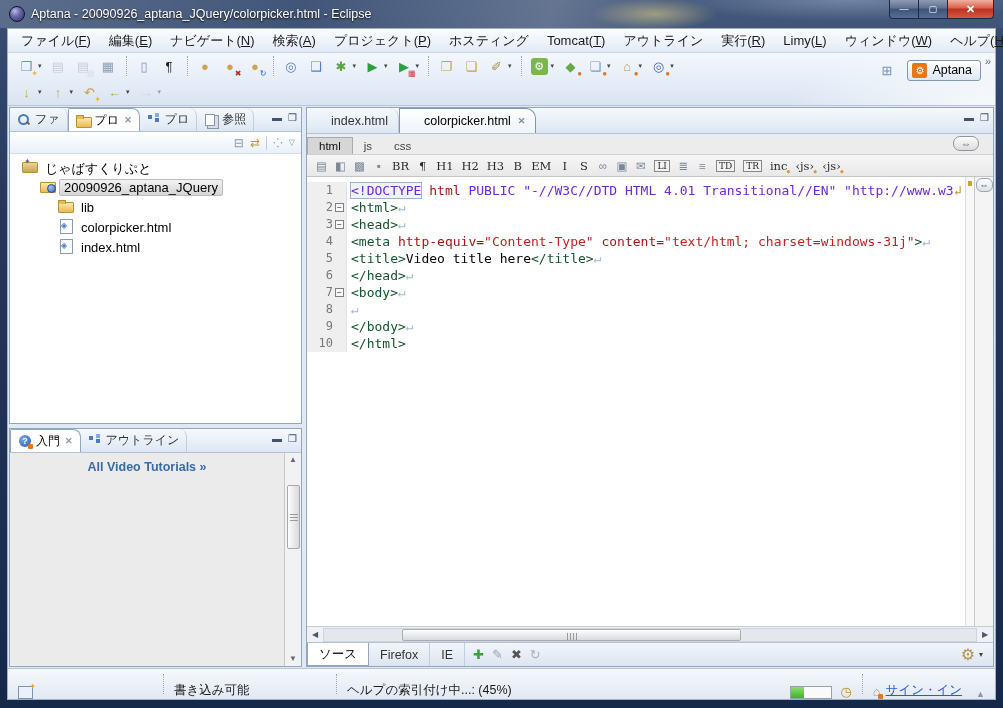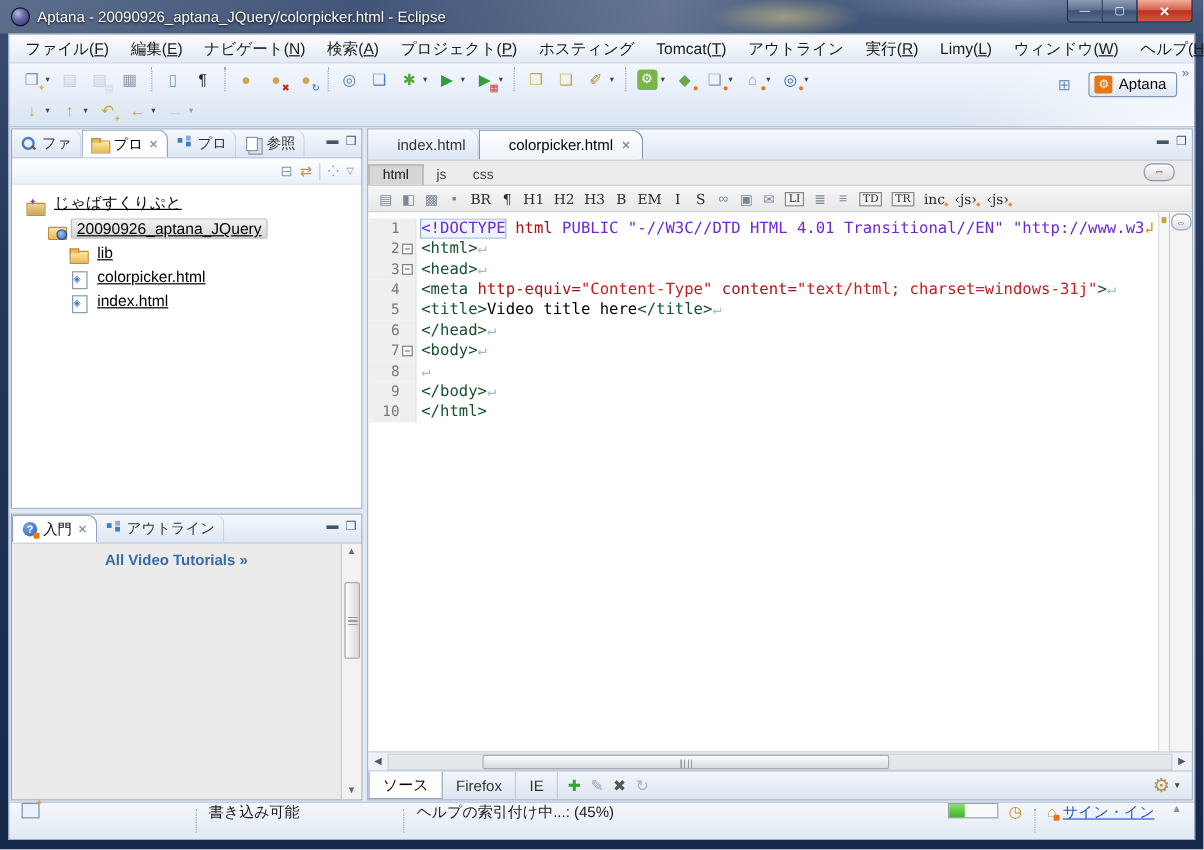--- a/index.html
+++ b/index.html
@@ -74,21 +74,21 @@
   .panel-minmax span { cursor:default; }
 
   .view-toolbar { height:22px; display:flex; align-items:center; justify-content:flex-end; gap:6px; padding-right:6px;
     background:linear-gradient(180deg,#ffffff,#e9f0f9); border-bottom:1px solid #d4dde9; font-size:12px; }
   .vt-ic { color:#b99a3e; }
   .vt-ic.gray { color:#8a97a8; }
   .vt-sep { width:1px; height:14px; border-left:1px solid #c0cada; }
 
   
   .tree { flex:1; background:#fff; padding-top:5px; font-size:13px; overflow:hidden; }
-  .tree-row { display:flex; align-items:flex-end; height:20px;text-decoration:underline; }
+  .tree-row { display:flex; align-items:flex-start; height:20px; }
   .tree-label { padding:1px 4px; border-radius:2px; margin-left:4px; white-space:nowrap; }
   .tree-row.selected .tree-label { background:linear-gradient(180deg,#f2f2f2,#d6d6d6); border:1px solid #bdbdbd; padding:0 4px; }
 
   
   .fi { width:15px; height:13px; position:relative; flex:0 0 15px; }
   .fi-folder::before, .fi-project::before, .fi-ws::before { content:""; position:absolute; left:0; top:3px; width:14px; height:9px;
     background:linear-gradient(180deg,#fce9a8,#ecb94e); border:1px solid #b8903c; border-radius:1px; }
   .fi-folder::after { content:""; position:absolute; left:0; top:1px; width:6px; height:3px; background:#ecb94e; border:1px solid #b8903c; border-bottom:none; }
   .fi-project::after { content:""; position:absolute; right:-1px; bottom:-1px; width:7px; height:7px; border-radius:50%;
     background:radial-gradient(circle at 35% 30%,#9ec4f0,#3a6cc0); border:1px solid #2a4c8a; }
@@ -192,21 +192,21 @@
   .src-tabs { height:24px; background:linear-gradient(180deg,#f2f6fb,#dde5f0); border-top:1px solid #b4c2d6;
     display:flex; align-items:center; position:relative; }
   .stab { padding:3px 11px; font-size:12.5px; color:#333; border-right:1px solid #c2cedf; height:23px; display:flex; align-items:center; }
   .stab.active { background:#fff; border:1px solid #93a6c0; border-top:none; color:#000; }
   .src-actions { display:flex; align-items:center; gap:8px; margin-left:8px; font-size:13px; }
   .src-menu { position:absolute; right:10px; display:flex; align-items:center; gap:4px; }
 
   
   .statusbar { height:31px; background:linear-gradient(180deg,#f5f8fc,#e2e9f3); border-top:1px solid #b9c5d6;
     display:flex; align-items:center; font-size:12.5px; color:#1a1a1a; }
-  .sb-seg { display:flex; align-items:flex-start; height:100%; padding:0 10px; }
+  .sb-seg { display:flex; align-items:flex-end; height:100%; padding:0 10px; }
   .sb-sep { width:1px; height:20px; border-left:1px dotted #9aa6ba; }
   .fastview-ic { position:relative; width:15px; height:13px; border:1px solid #7a94b8; background:#eaf1fa; }
   .fastview-ic::after { content:"✦"; position:absolute; right:-4px; top:-5px; color:#e8a020; font-size:8px; }
   .progress-outer { width:42px; height:13px; border:1px solid #98a0ac; background:#fafafa; margin-right:8px; }
   .progress-inner { height:100%; background:linear-gradient(180deg,#8ae06a,#3db428); }
   .clock-ic { color:#c8922c; font-size:13px; }
   .signin-link { color:#2a5ac8; text-decoration:underline; margin-left:5px; }
   .home-ic { color:#b89858; font-size:13px; position:relative; }
   .home-ic::after { content:""; position:absolute; right:-2px; bottom:0; width:5px; height:5px; background:#e87616; border-radius:1px; }
   .tray-arrow { color:#8a97a8; font-size:9px; margin-left:14px; }

